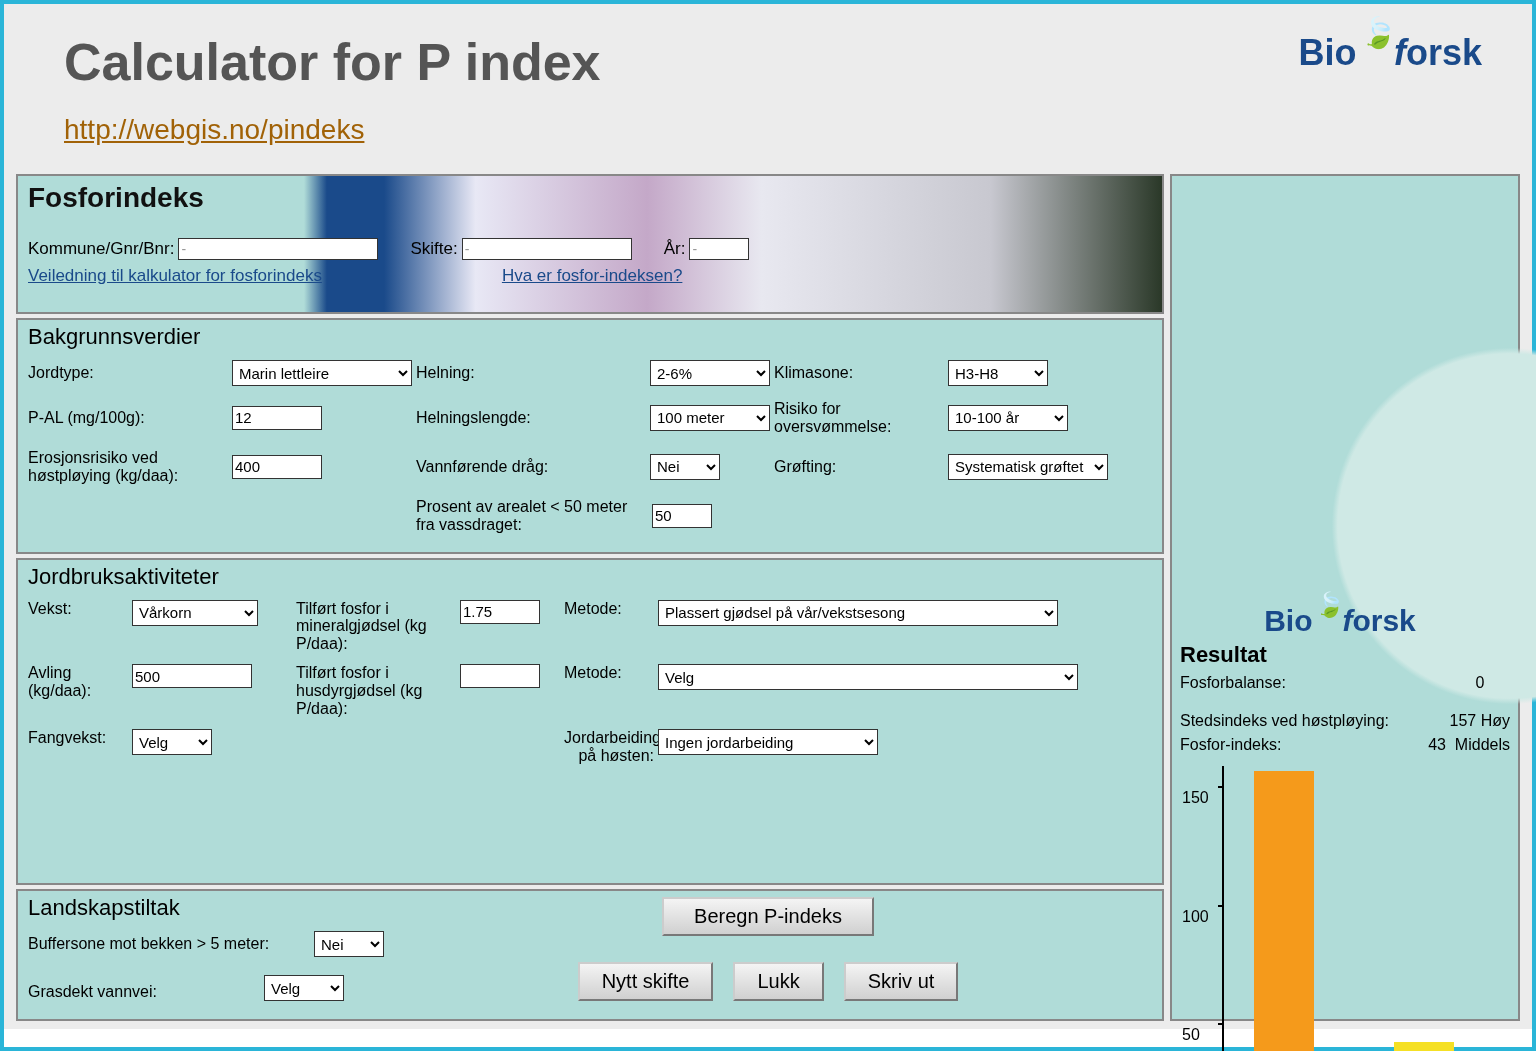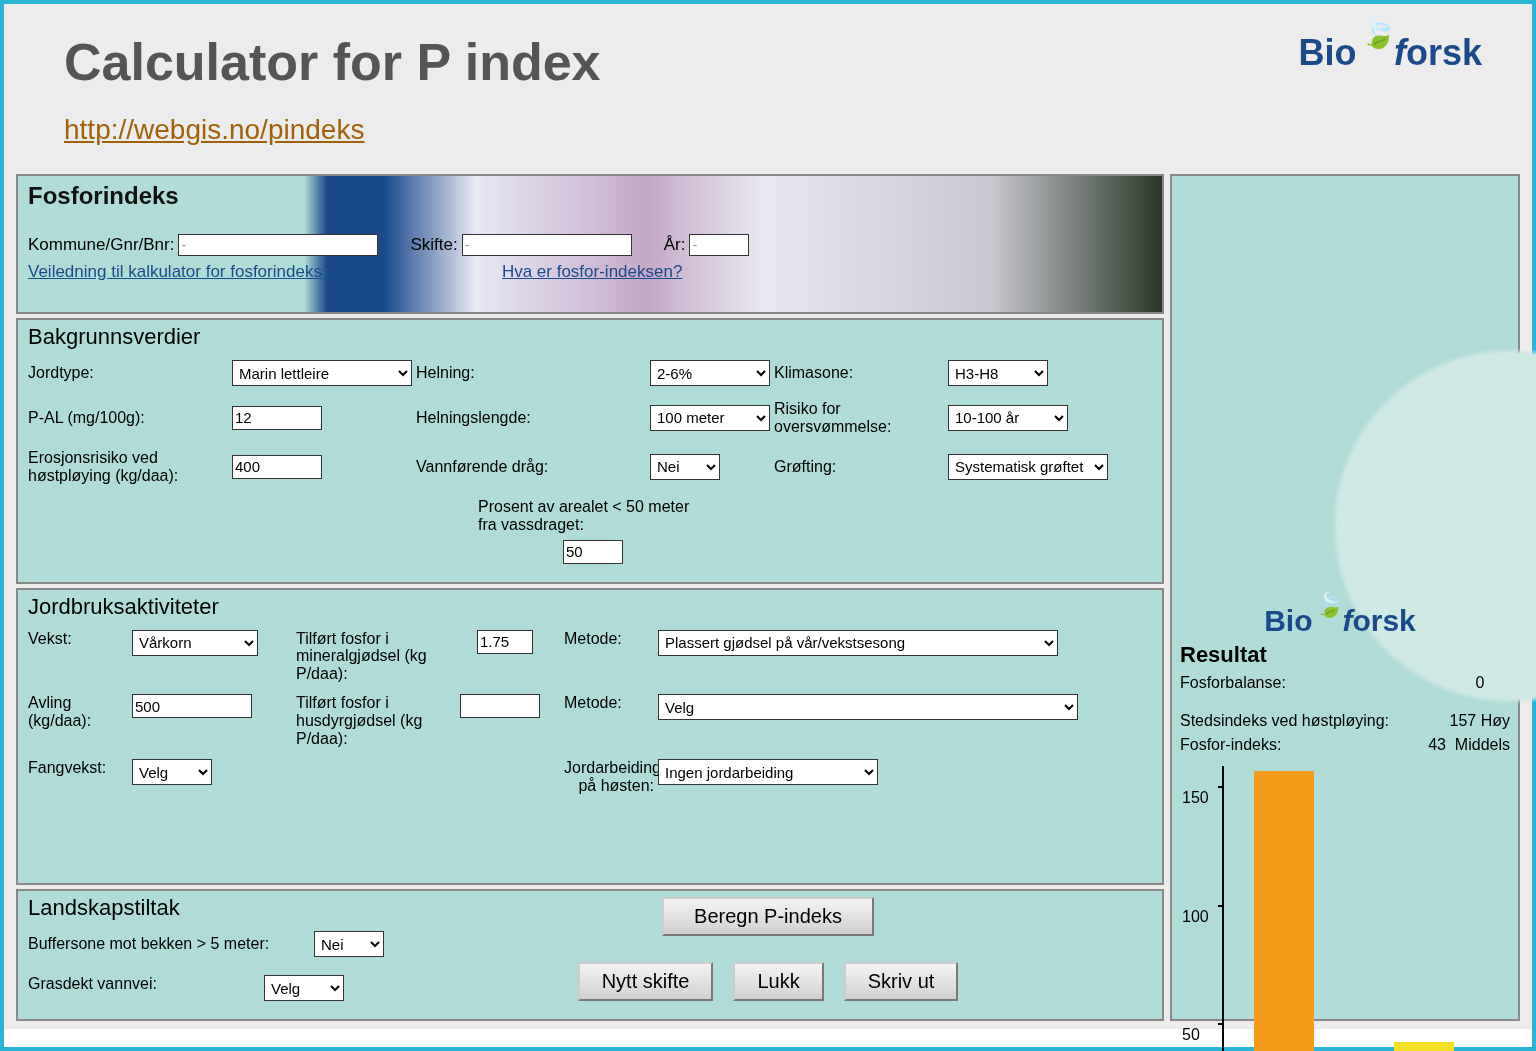--- a/index.html
+++ b/index.html
@@ -91,21 +91,21 @@
     overflow: hidden;
   }
   .banner-content {
     position: relative;
     z-index: 2;
     padding: 6px 10px;
     color: #000;
     font-size: 17px;
   }
   .banner-title {
-    font-size: 24px;
+    font-size: 28px;
     font-weight: bold;
     color: #111;
     margin-bottom: 24px;
   }
   .banner-row { display:flex; align-items:center; gap:4px; }
   .banner-row label { font-size: 17px; }
   .banner-input {
     background:#fff; border:1px solid #333; height:22px; font-size:14px; color:#999; padding:0 2px;
   }
   .banner-links { margin-top:6px; }
@@ -173,21 +173,21 @@
   .bar { width: 60px; }
   .tick { position:absolute; left:-42px; font-size:16px; transform:translateY(50%); }
   .tick-line { position:absolute; left:-6px; width:6px; height:2px; background:#000;}
   .right-swoosh {
     position:absolute; right:-120px; bottom:-140px; width:420px; height:420px;
     background: radial-gradient(circle at center, #cfe9e5 58%, transparent 60%);
     border-radius:50%;
     z-index:0;
   }
   .right-col > * { position:relative; z-index:1; }
-  .grid-pct-row { grid-column: 3 / span 2; display:flex; align-items:center; gap:6px;flex-direction:column;}
+  .grid-pct-row { grid-column: 3 / span 2; display:flex; align-items:center; gap:6px;}
 </style>
 </head>
 <body>
 
 <div class="outer">
 
   <div class="header">
     <div>
       <div class="title">Calculator for P index</div>
       <div style="height:22px"></div>
@@ -253,21 +253,21 @@
           </div>
         </div>
       </div>
 
       <div class="panel section" style="flex:1">
         <div class="section-title">Jordbruksaktiviteter</div>
         <div class="ag-grid">
           <label>Vekst:</label>
           <select style="width:126px"><option>Vårkorn</option></select>
           <label style="line-height:1.1">Tilført fosfor i mineralgjødsel (kg P/daa):</label>
-          <input type="text" style="width: 56px; margin-left: 17px;" value="1.75">
+          <input type="text" style="width: 80px;" value="1.75">
           <label>Metode:</label>
           <select style="width:400px"><option>Plassert gjødsel på vår/vekstsesong</option></select>
 
           <label style="line-height:1.1">Avling (kg/daa):</label>
           <input type="text" style="width: 120px;" value="500">
           <label style="line-height:1.1">Tilført fosfor i husdyrgjødsel (kg P/daa):</label>
           <input type="text" style="width: 80px;" value="">
           <label>Metode:</label>
           <select style="width:420px"><option>Velg</option></select>
 
@@ -281,21 +281,21 @@
       </div>
 
       <div class="panel section">
         <div style="display:flex; align-items:flex-start; ">
           <div style="flex:0 0 auto;">
             <div class="section-title">Landskapstiltak</div>
             <div style="display:flex; align-items:center; gap:6px; font-size:16px; margin-bottom:18px;">
               <label style="width:280px">Buffersone mot bekken &gt; 5 meter:</label>
               <select style="width:70px"><option>Nei</option></select>
             </div>
-            <div style="display:flex; align-items:flex-start; gap:6px; font-size:16px;">
+            <div style="display:flex; align-items:flex-end; gap:6px; font-size:16px;">
               <label style="width:230px">Grasdekt vannvei:</label>
               <select style="width:80px"><option>Velg</option></select>
             </div>
           </div>
           <div style="flex:1; text-align:center; padding-top:2px;">
             <button class="btn" style="padding:6px 30px;">Beregn P-indeks</button>
             <div style="height:26px"></div>
             <div class="btn-row">
               <button class="btn">Nytt skifte</button>
               <button class="btn">Lukk</button>

